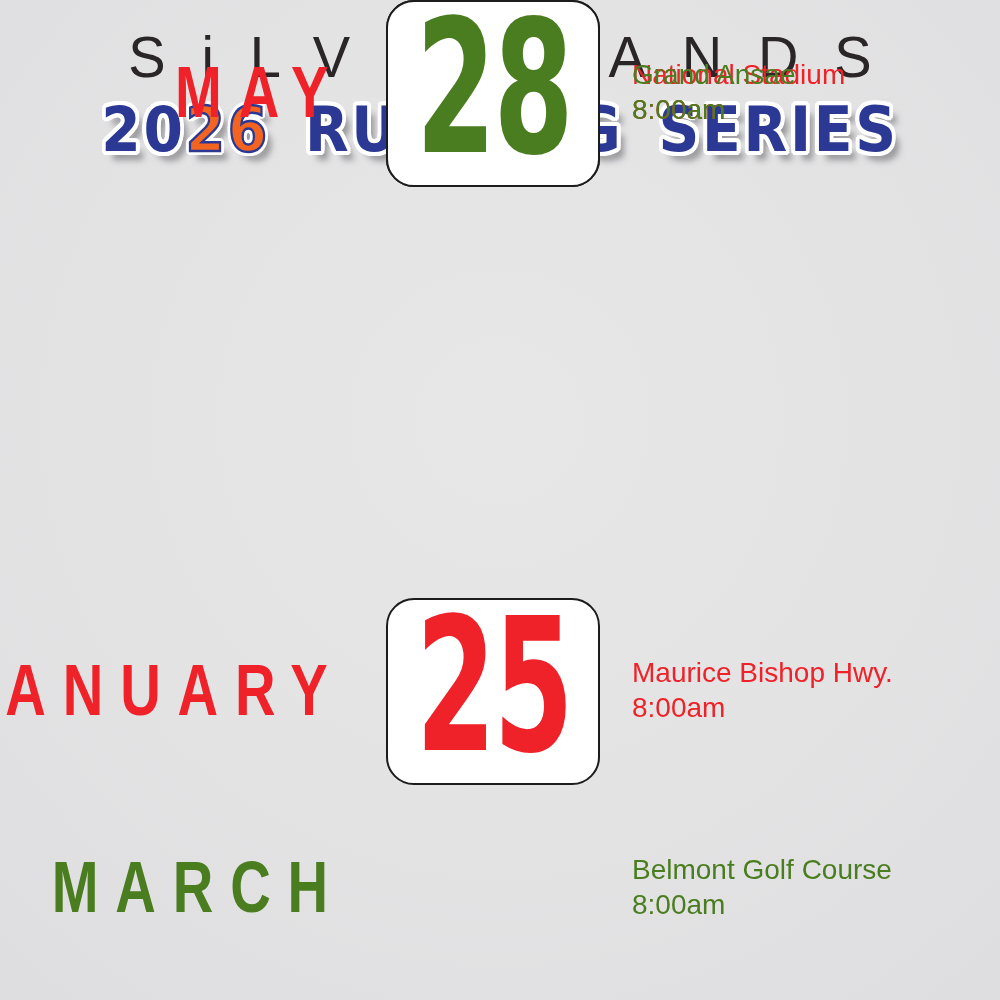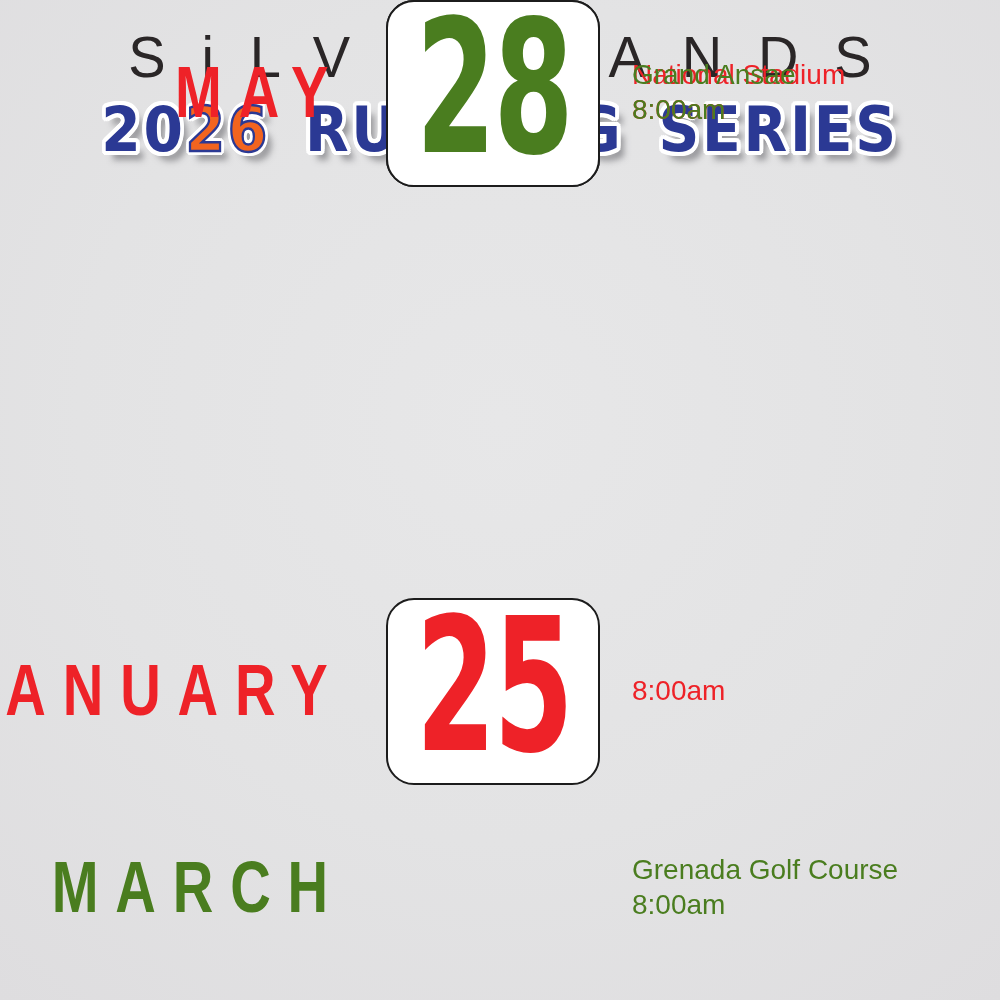--- a/index.html
+++ b/index.html
@@ -101,30 +101,31 @@
   </div>
 
   <div class="event-row">
     <div class="month-label red">
       <span class="month-inner">JANUARY</span>
     </div>
     <div class="day-card">
       <span class="day-number red">25</span>
     </div>
     <div class="event-details red">
+      <div>Maurice Bishop Hwy.</div>
       <div>8:00am</div>
     </div>
   </div>
 
   <div class="event-row">
     <div class="month-label green">
       <span class="month-inner">MARCH</span>
     </div>
     <div class="event-details green">
-      <div>Grenada Golf Course</div>
+      <div>Belmont Golf Course</div>
       <div>8:00am</div>
     </div>
   </div>
 
   <div class="event-row">
     <div class="month-label red">
       <span class="month-inner">MAY</span>
     </div>
     <div class="day-card">
       <span class="day-number red">03</span>

